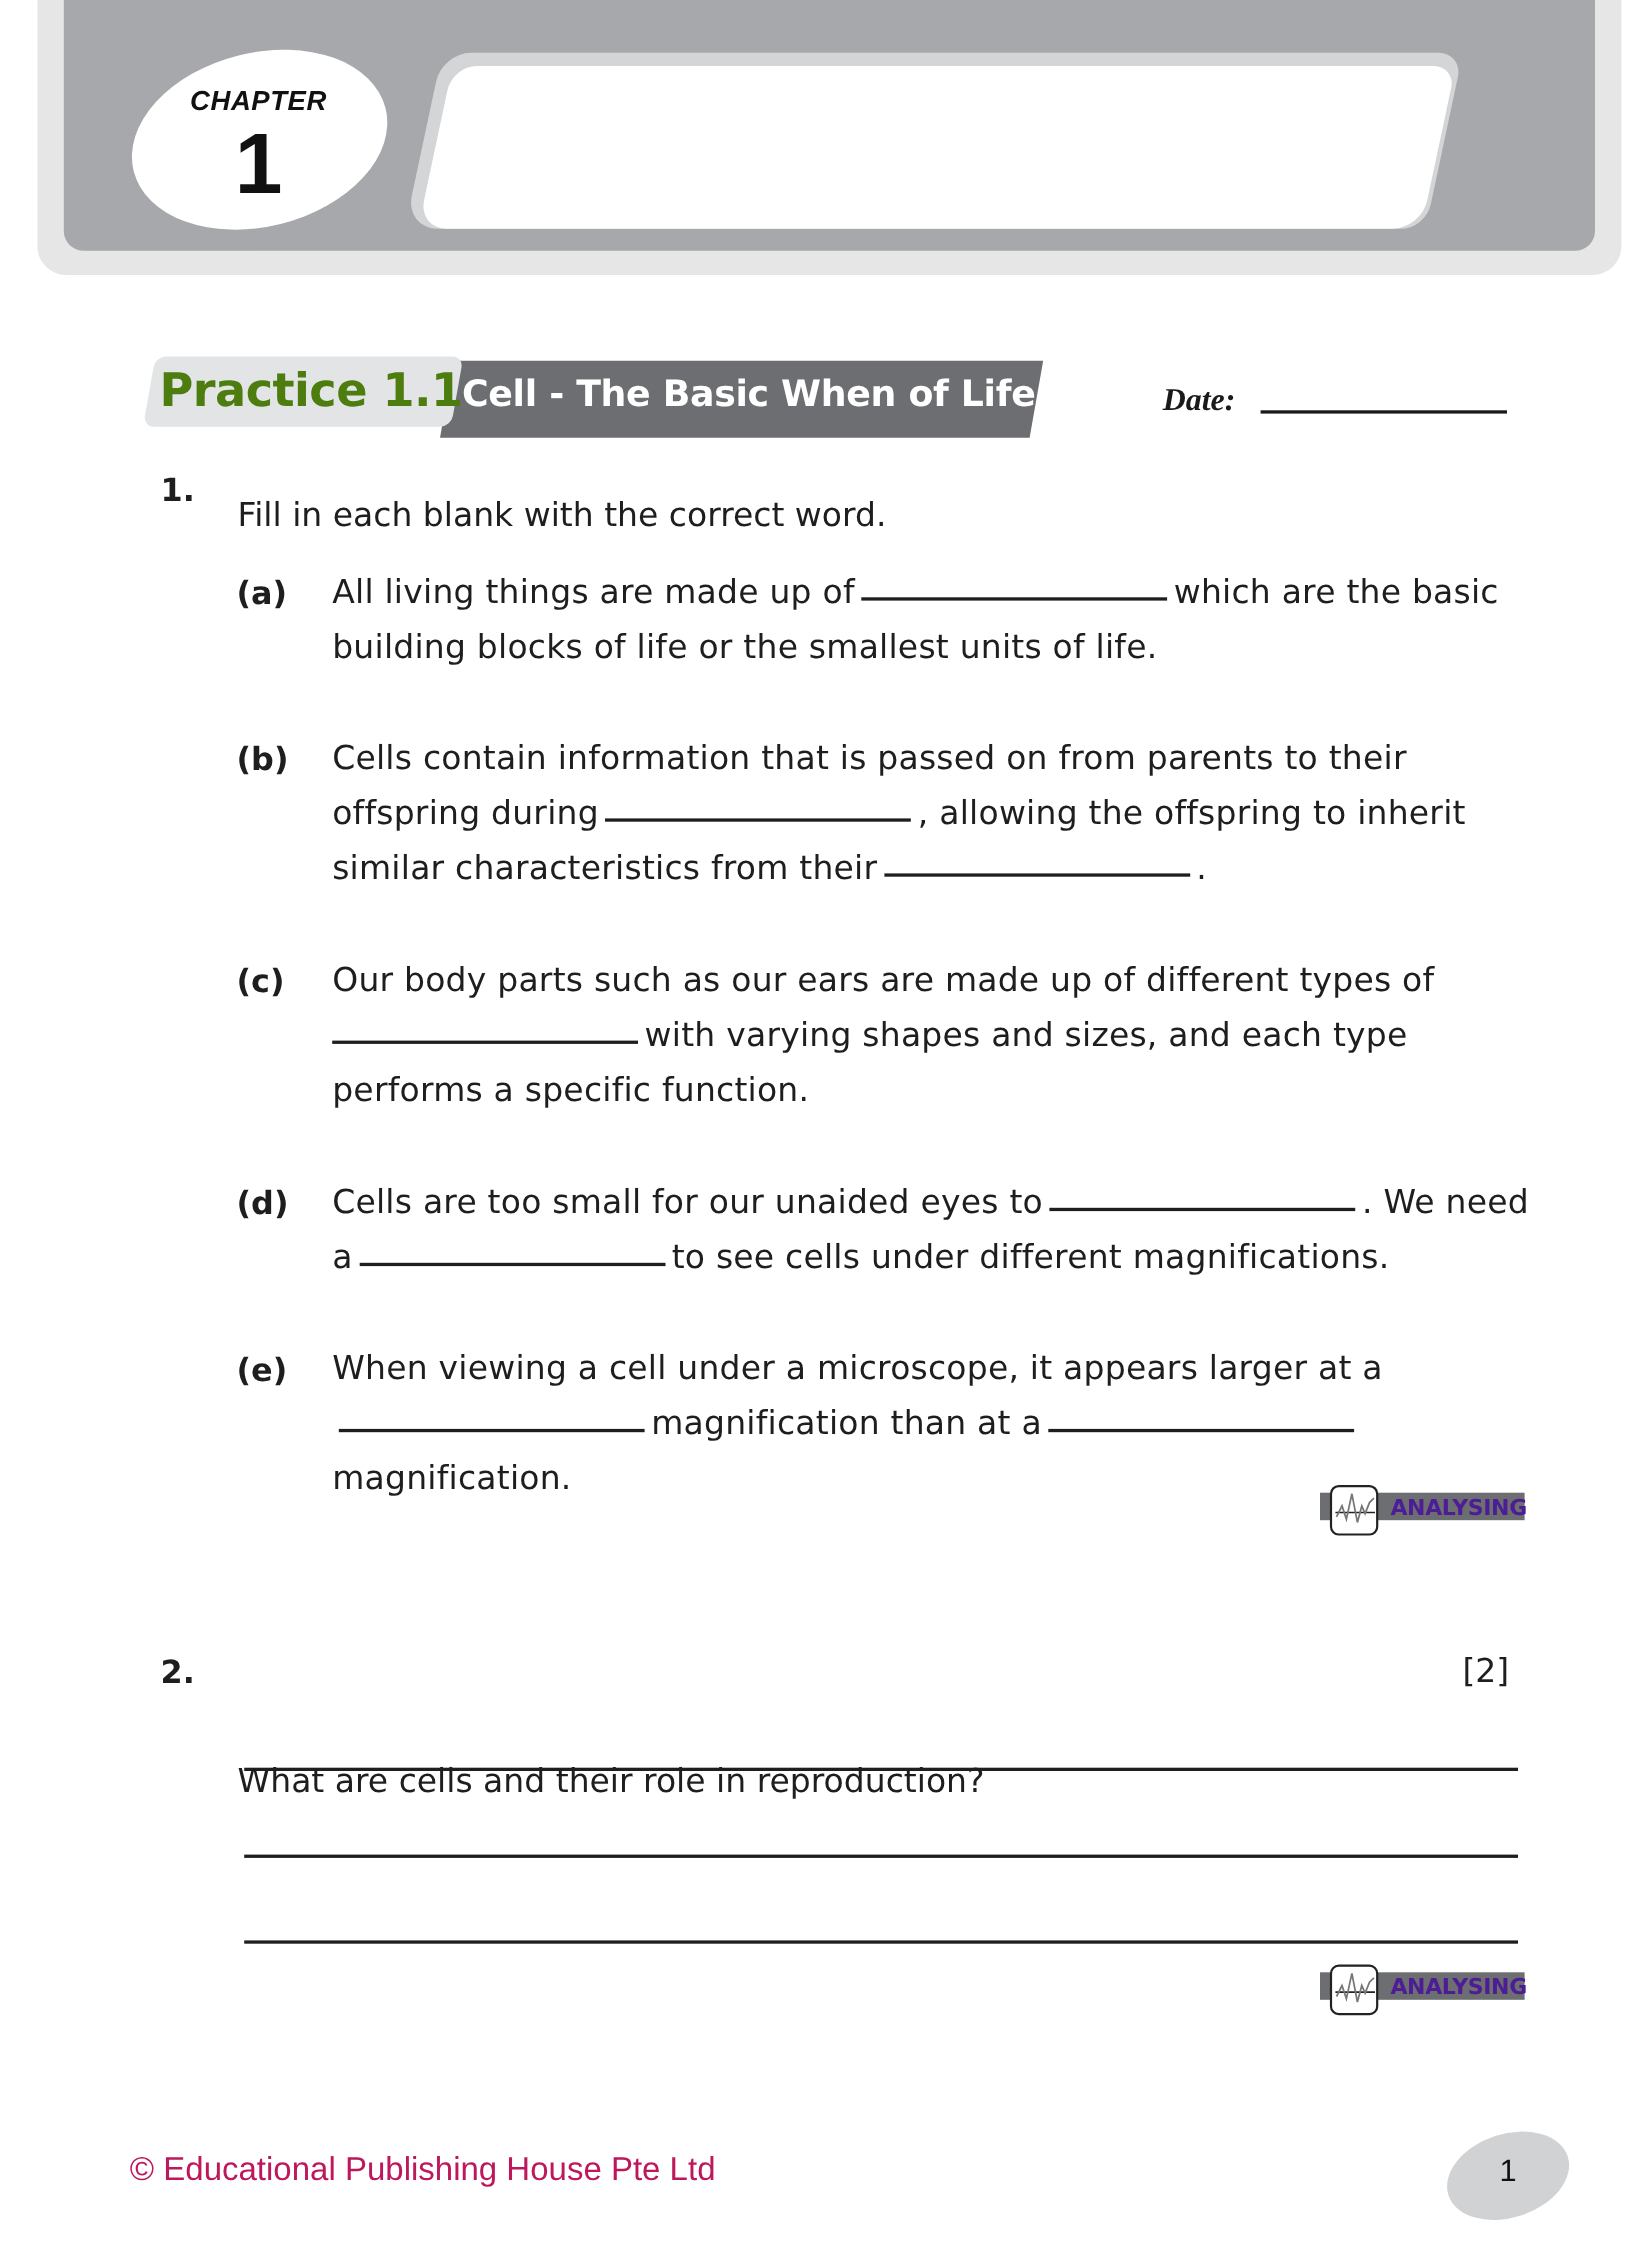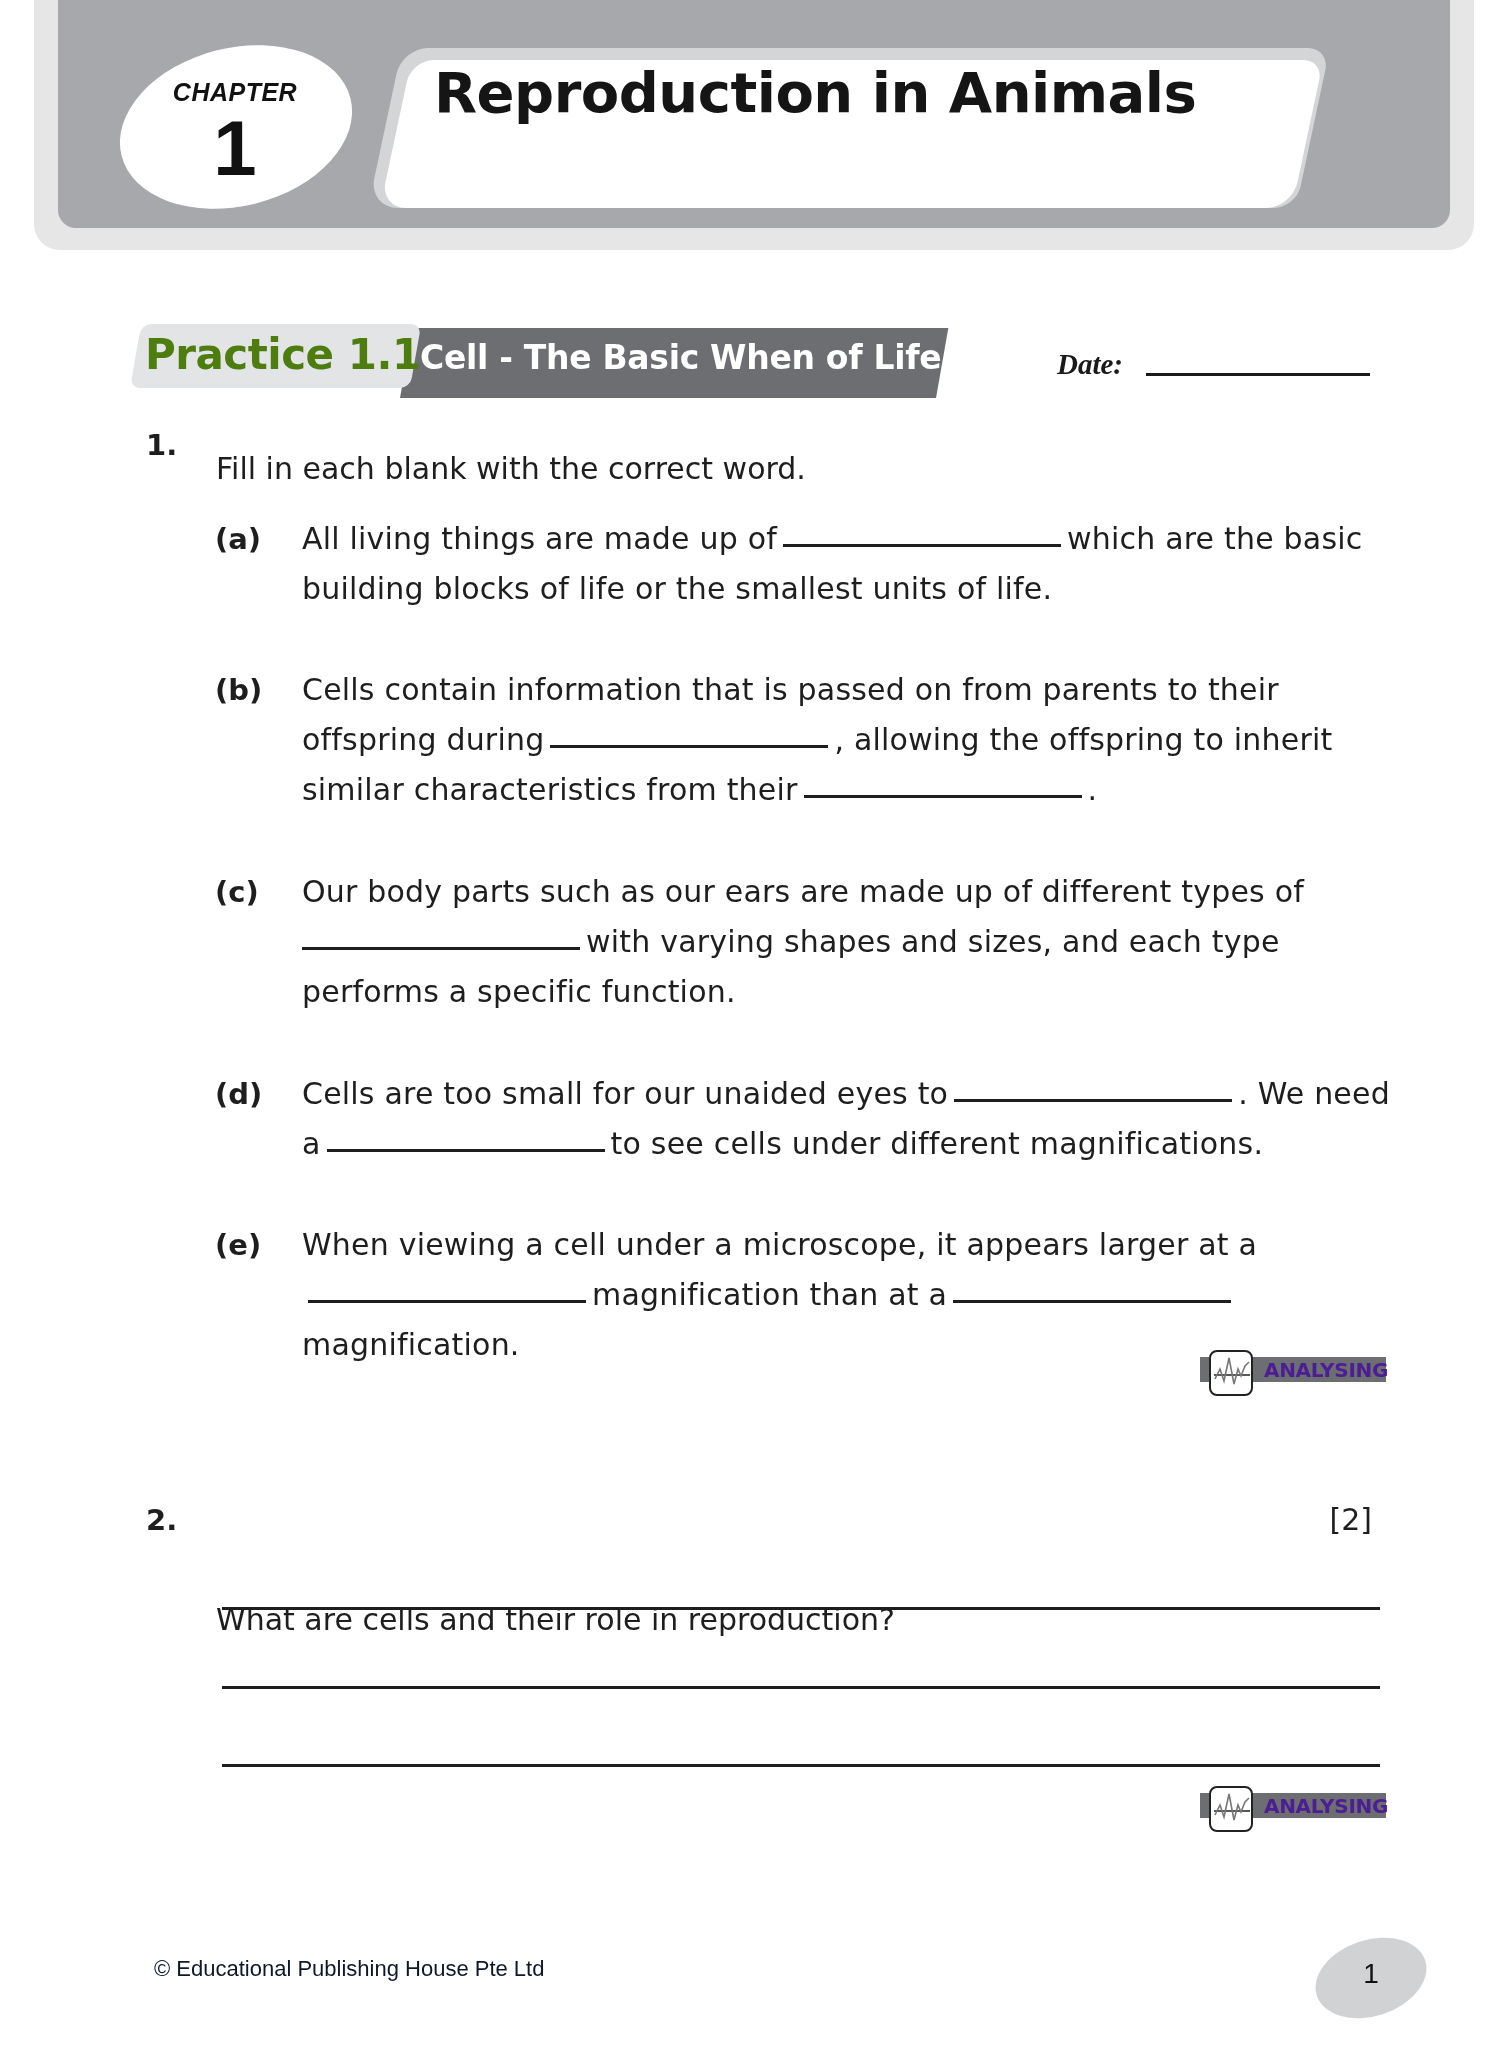--- a/index.html
+++ b/index.html
@@ -59,38 +59,37 @@
                     border: 2px solid #222; border-radius: 8px; box-sizing: border-box; }
   .badge .iconbox svg { position: absolute; left: 2px; top: 3px; }
   .badge .btxt { position: absolute; left: 64px; top: 8px; font-family: "DejaVu Sans", sans-serif;
                  font-weight: bold; font-size: 20px; line-height: 24px; color: #4c1d95; letter-spacing: -0.3px; }
 
   .marks { position: absolute; right: 125px; font-size: 30px; line-height: 50px; color: #1e1e1e; }
   .ans-line { position: absolute; left: 222px; width: 1158px; height: 3px; background: #1e1e1e; }
 
   
   .footer-copy { position: absolute; left: 118px; top: 1956px; font-family: "Liberation Sans", sans-serif;
-                 font-size: 22px; color: #0f172a; margin-left: 36px; }
+                 font-size: 30px; color: #be185d; }
   .page-oval { position: absolute; left: 1314px; top: 1940px; width: 114px; height: 76px;
                background: #d1d2d3; border-radius: 50%; transform: rotate(-18deg); }
   .page-num { position: absolute; left: 1314px; top: 1958px; width: 114px; text-align: center;
               font-family: "Liberation Sans", sans-serif; font-size: 28px; color: #111; }
 </style>
 </head>
 <body>
 
 <div class="hdr-outer"></div>
 <div class="hdr-inner"></div>
 <div class="chap-oval"></div>
 <div class="chap-label">CHAPTER</div>
 <div class="chap-num">1</div>
 <div class="title-shadow"></div>
 <div class="title-box"></div>
 <div class="title-text">
-  <div>Reproduction in Animals</div>
 </div>
 
 <div class="prac-dark"></div>
 <div class="prac-light"></div>
 <div class="prac-label">Practice 1.1</div>
 <div class="prac-title">Cell - The Basic When of Life</div>
 <div class="date-label">Date:</div>
 <div class="date-line"></div>
 
 <div class="qnum" style="left:146px; top:420px;">1.</div>

